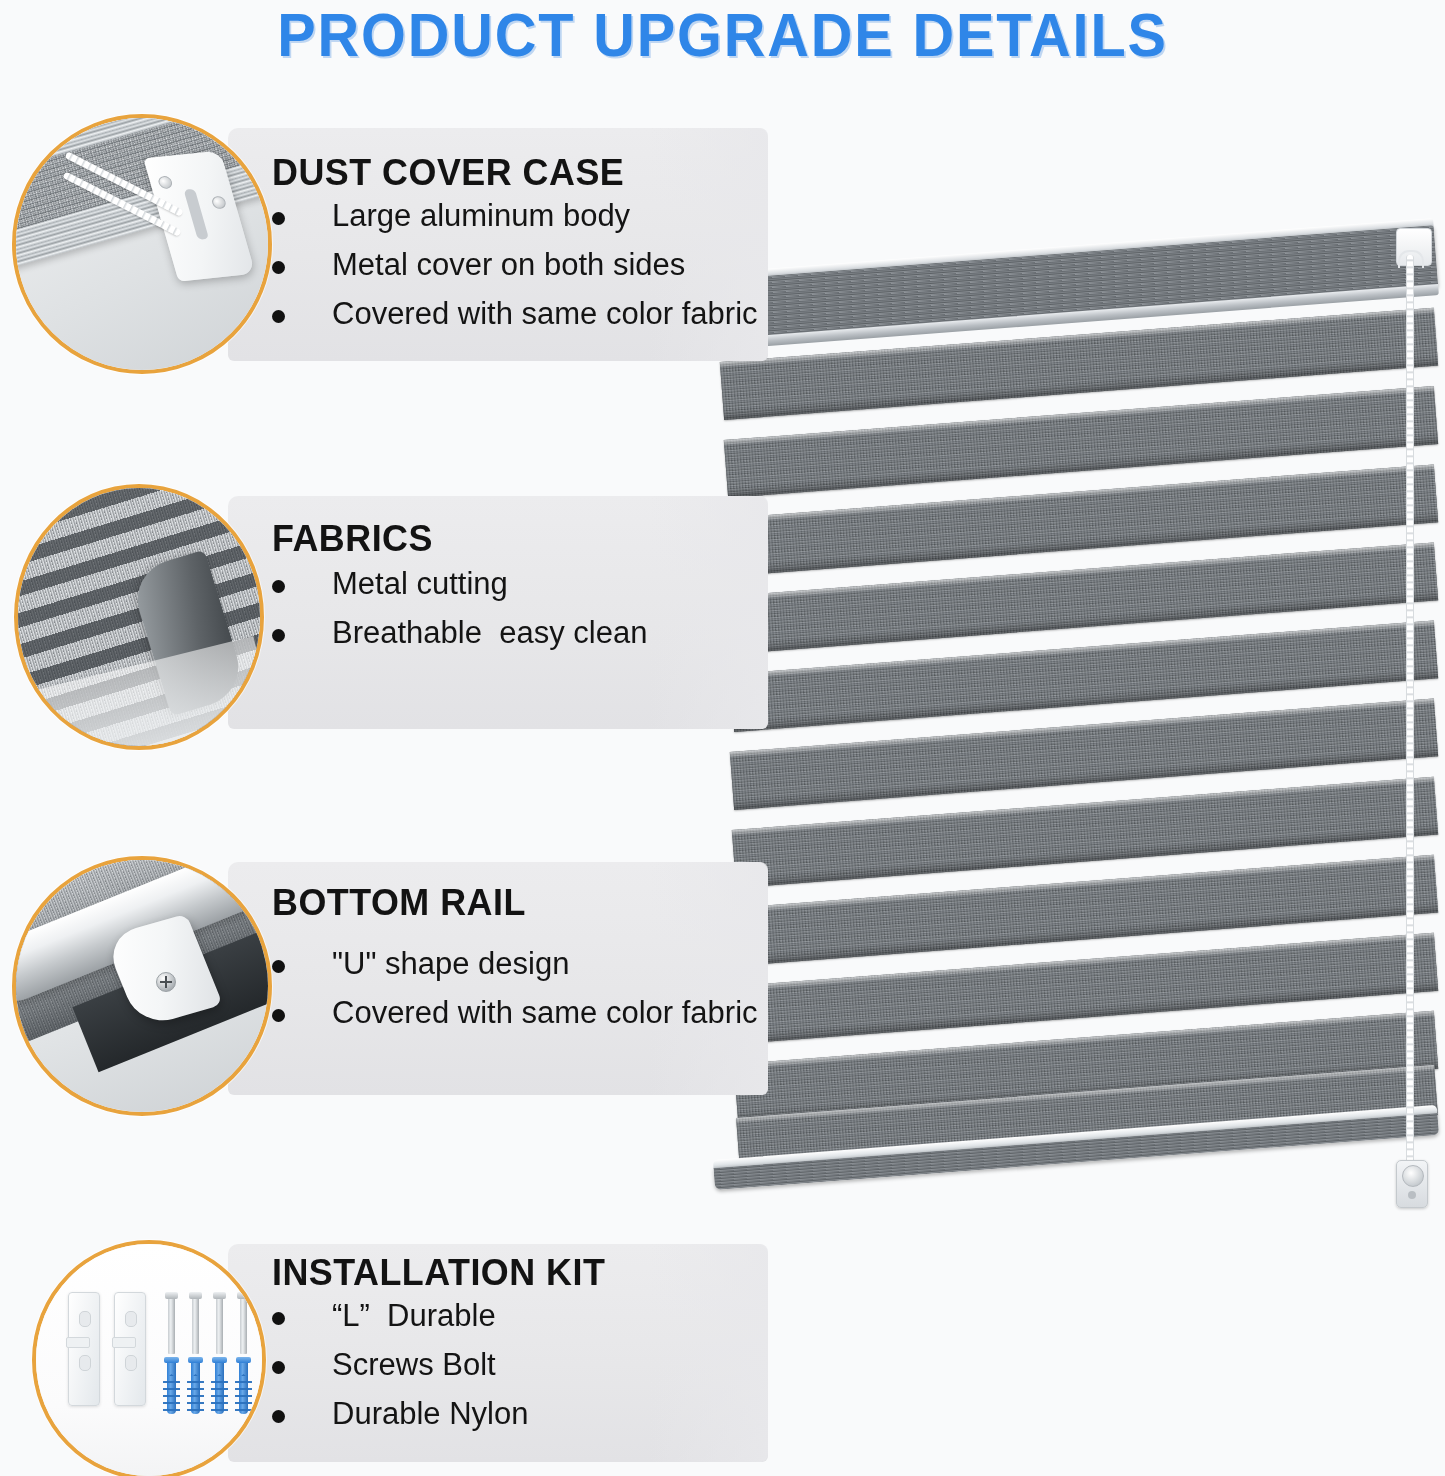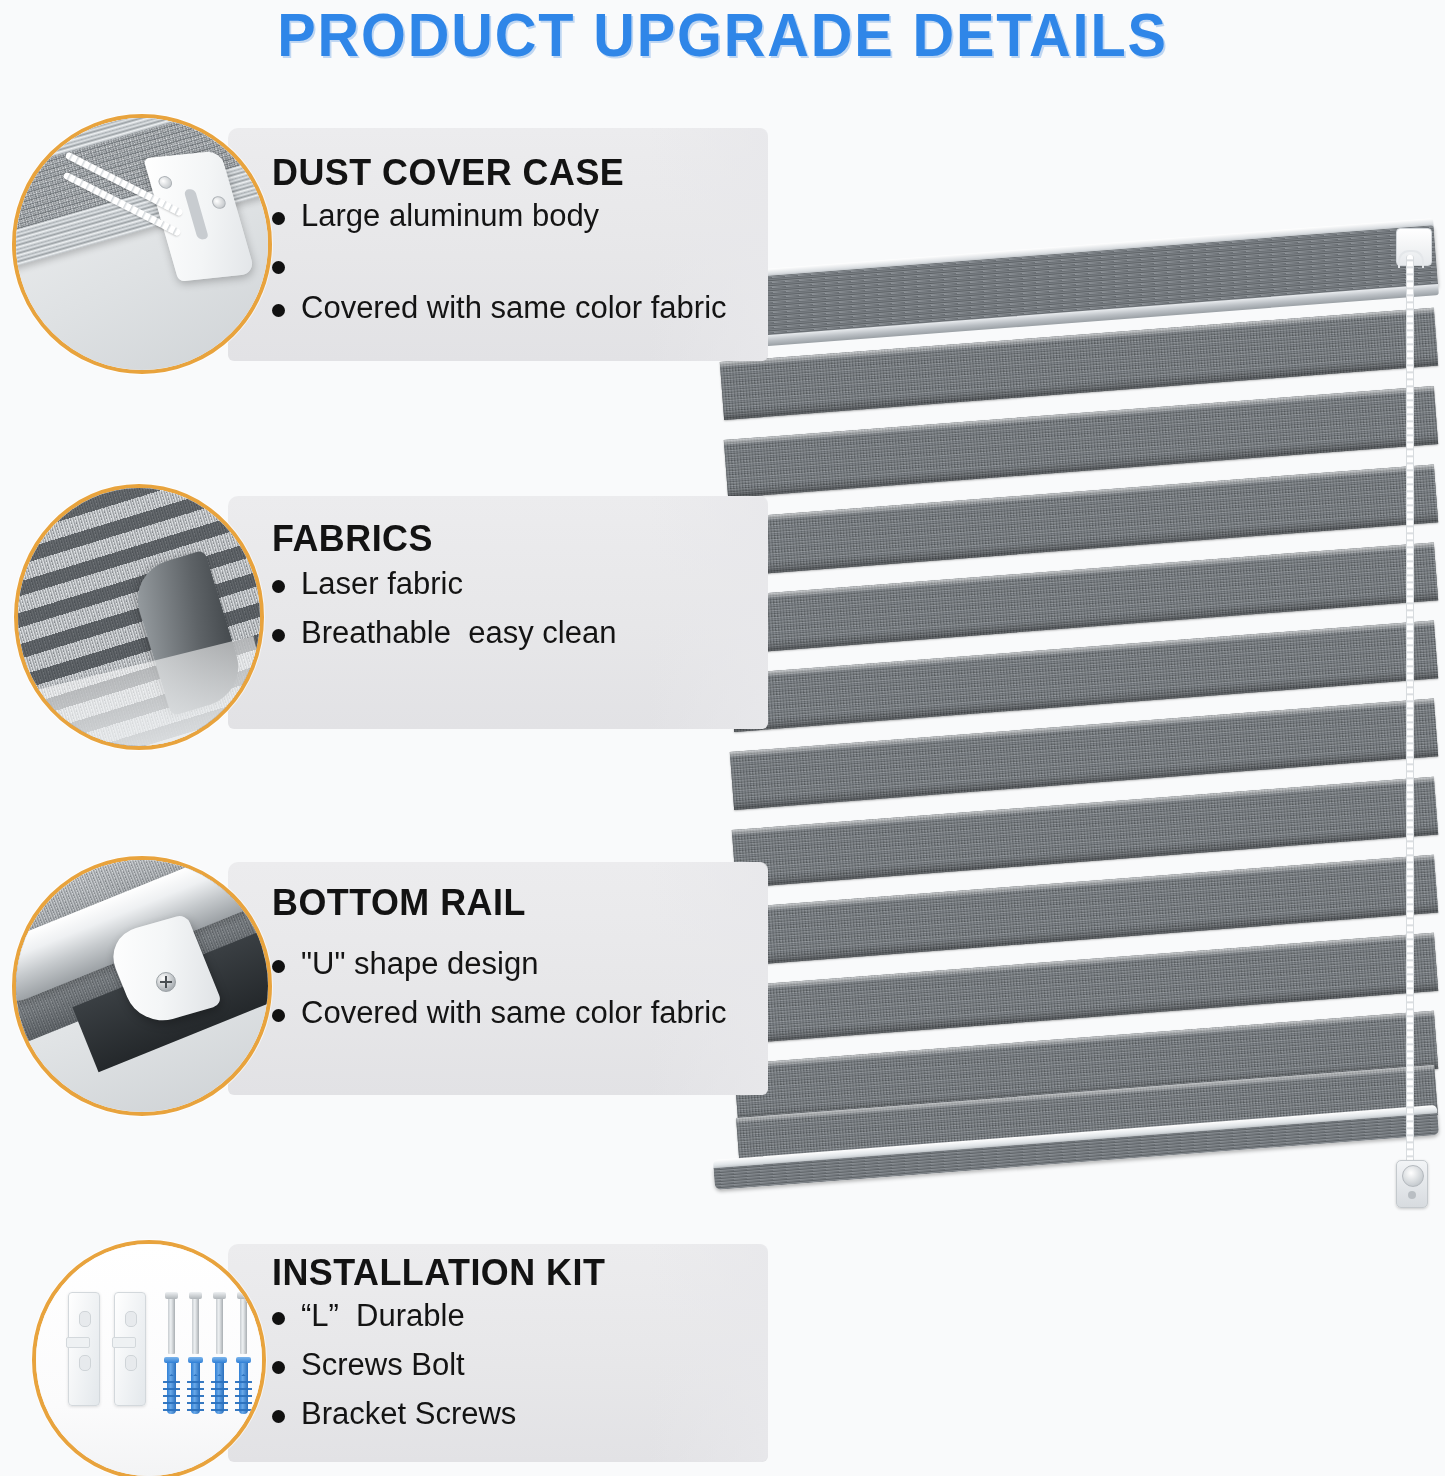--- a/index.html
+++ b/index.html
@@ -137,21 +137,21 @@
   .ptitle{
     position:absolute;
     font-size:37px;font-weight:bold;color:#131313;
     letter-spacing:.5px;white-space:nowrap;
     transform:scaleX(0.97);transform-origin:0 50%;
   }
   .bullets{position:absolute;}
   .bullet{
     display:flex;align-items:flex-start;
     font-size:31px;color:#141414;line-height:1.0;
-    margin-bottom:18px;white-space:pre;
+    margin-bottom:18px;white-space:pre;gap:31px;
   }
   .bullet .dot{
     width:13px;height:13px;border-radius:50%;background:#111;
     margin-right:16px;margin-top:12px;flex:0 0 auto;
   }
 
   
   .circle{
     position:absolute;border-radius:50%;
     border:4px solid #e8a33d;
@@ -379,21 +379,21 @@
     <div class="gear"></div>
     <div class="screwdot"></div>
   </div>
 
   <div class="panel" style="left:228px;top:128px;width:540px;height:233px;">
     <div class="panel-fade"></div>
   </div>
   <div class="ptitle" style="left:272px;top:152px;">DUST COVER CASE</div>
   <div class="bullets" style="left:272px;top:200px;">
     <div class="bullet"><span class="dot"></span><span>Large aluminum body</span></div>
-    <div class="bullet"><span class="dot"></span></div>
+    <div class="bullet"><span class="dot"></span><span>Metal cover on both sides</span></div>
     <div class="bullet"><span class="dot"></span><span>Covered with same color fabric</span></div>
   </div>
   <div class="circle" style="left:12px;top:114px;width:252px;height:252px;">
     <div class="photo">
       <div class="p1-bg"></div>
       <div class="p1-tube"></div>
       <div class="p1-mesh"></div>
       <div class="p1-cap">
         <div class="slot"></div>
           <div class="sc1"></div>
@@ -402,21 +402,21 @@
       <div class="p1-chain"></div>
       <div class="p1-chain2"></div>
     </div>
   </div>
 
   <div class="panel" style="left:228px;top:496px;width:540px;height:233px;">
     <div class="panel-fade"></div>
   </div>
   <div class="ptitle" style="left:272px;top:518px;">FABRICS</div>
   <div class="bullets" style="left:272px;top:568px;">
-    <div class="bullet"><span class="dot"></span><span>Laser fabric</span></div>
+    <div class="bullet"><span class="dot"></span><span>Metal cutting</span></div>
     <div class="bullet"><span class="dot"></span><span>Breathable  easy clean</span></div>
   </div>
   <div class="circle" style="left:14px;top:484px;width:242px;height:258px;">
     <div class="photo">
       <div class="p2-bg"></div>
       <div class="p2-roll"></div>
       <div class="p2-curl"></div>
       <div class="p2-sheet"></div>
     </div>
   </div>
@@ -440,21 +440,21 @@
     </div>
   </div>
 
   <div class="panel" style="left:228px;top:1244px;width:540px;height:218px;">
     <div class="panel-fade"></div>
   </div>
   <div class="ptitle" style="left:272px;top:1252px;">INSTALLATION KIT</div>
   <div class="bullets" style="left:272px;top:1300px;">
     <div class="bullet"><span class="dot"></span><span>“L”  Durable</span></div>
     <div class="bullet"><span class="dot"></span><span>Screws Bolt</span></div>
-    <div class="bullet"><span class="dot"></span><span>Bracket Screws</span></div>
+    <div class="bullet"><span class="dot"></span><span>Durable Nylon</span></div>
   </div>
   <div class="circle" style="left:32px;top:1240px;width:226px;height:232px;">
     <div class="photo">
       <div class="p4-bg"></div>
 
       <div class="brk" style="left:32px;top:48px;">
         <div class="h1"></div>
           <div class="h2"></div>
           <div class="tab"></div>
       </div>

